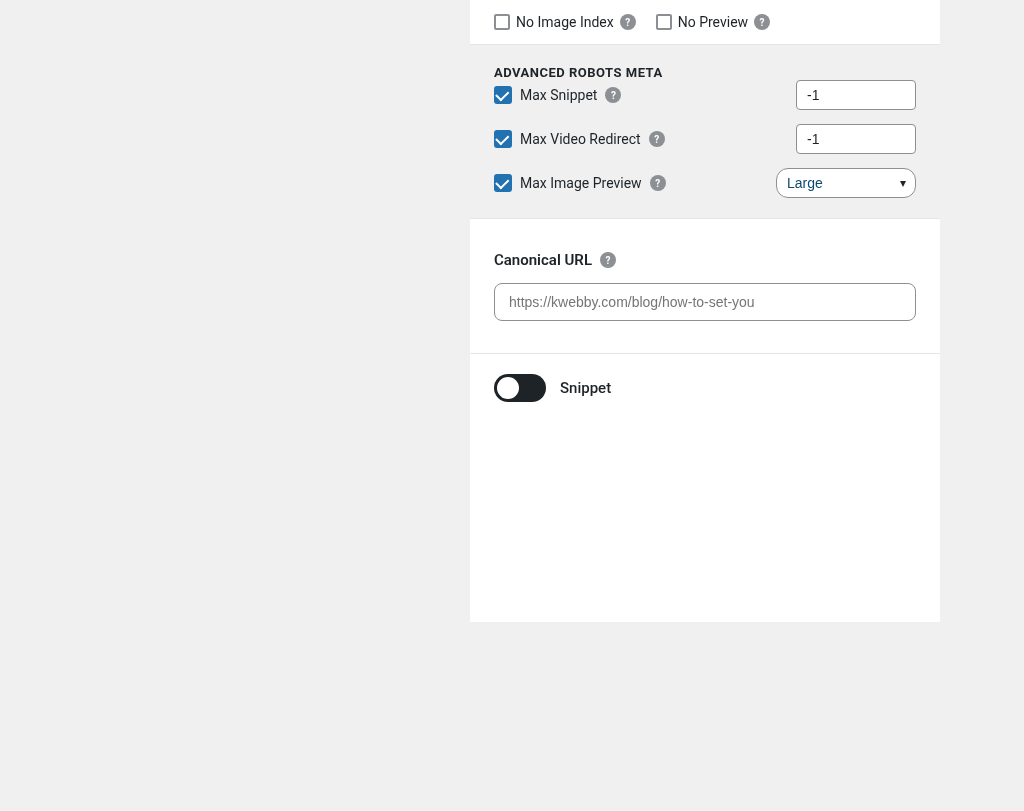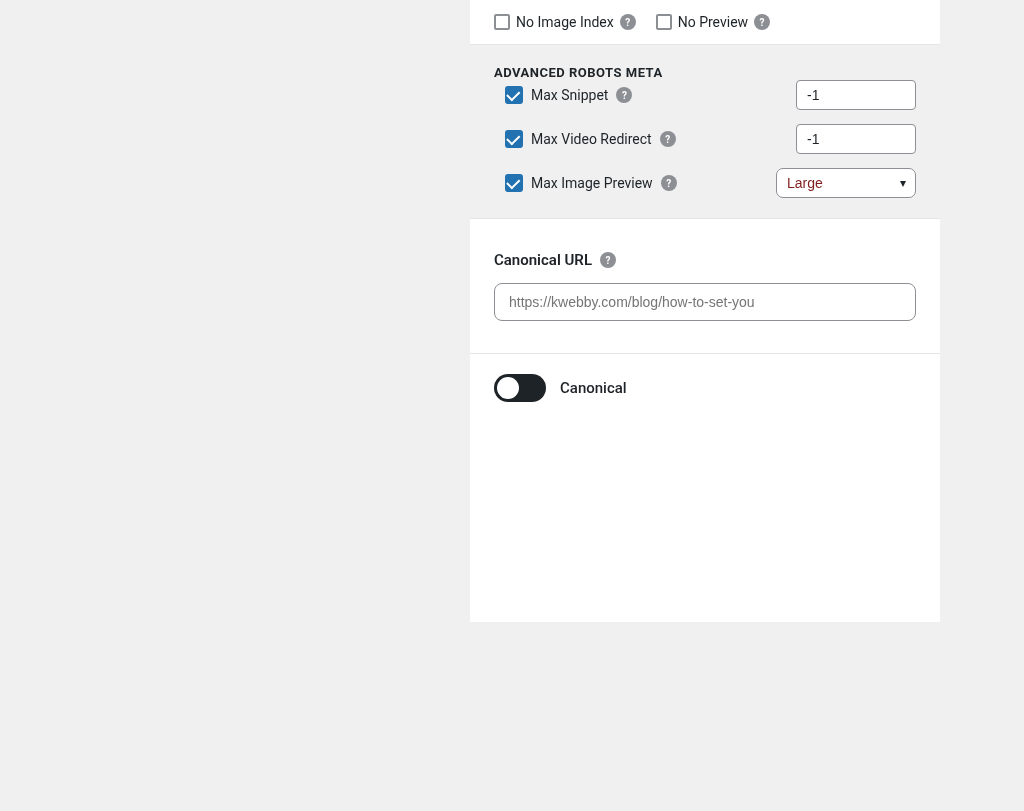--- a/index.html
+++ b/index.html
@@ -91,21 +91,20 @@
       font-weight: 700;
       color: #1d2327;
       text-transform: uppercase;
       letter-spacing: 0.5px;
     }
 
     .meta-row {
       display: flex;
       align-items: center;
       margin-bottom: 14px;
-      margin-left: 11px;
     }
 
     .meta-row:last-child {
       margin-bottom: 0;
     }
 
     .meta-left {
       display: flex;
       align-items: center;
       gap: 8px;
@@ -148,23 +147,23 @@
       font-size: 14px;
       color: #1d2327;
       background: #fff;
       text-align: left;
     }
 
     .meta-select {
       width: 140px;
       padding: 6px 10px;
       border: 1px solid #8c8f94;
-      border-radius: 7px;
-      font-size: 14px;
-      color: #7f1d1d;
+      border-radius: 12px;
+      font-size: 14px;
+      color: #0c4a6e;
       background: #fff;
       appearance: none;
       -webkit-appearance: none;
       cursor: pointer;
     }
 
     .select-wrapper {
       position: relative;
       display: inline-block;
       width: 140px;
@@ -324,18 +323,18 @@
       </div>
       <input type="text" class="canonical-input" placeholder="https://kwebby.com/blog/how-to-set-you" style="">
     </div>
 
     <div class="redirect-section">
       <div class="toggle-switch">
         <div class="toggle-track">
           <div class="toggle-thumb"></div>
         </div>
       </div>
-      <span class="toggle-label">Canonical</span>
+      <span class="toggle-label">Snippet</span>
     </div>
 
     <div class="bottom-area"></div>
   </div>
 </div>
 
 </body></html>

